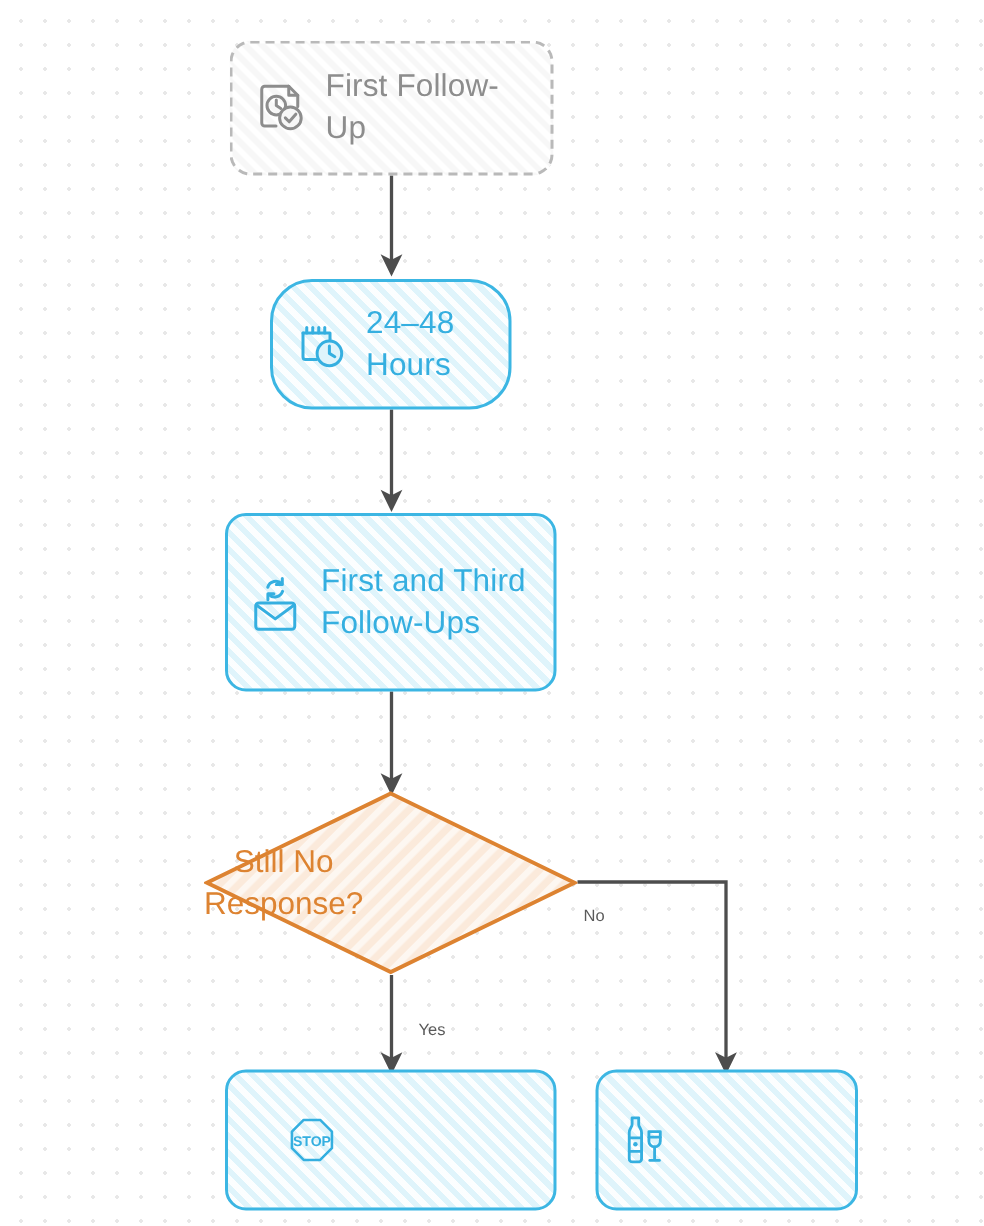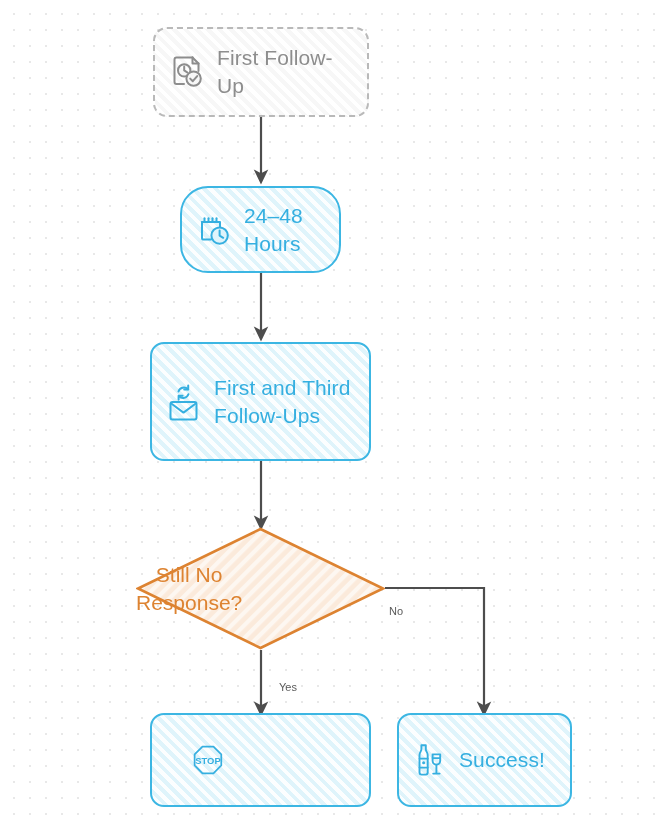--- a/index.html
+++ b/index.html
@@ -210,19 +210,18 @@
         <path d="M10.4,5.2 h4.4 v4.4 c0,1.6 1.9,2.8 1.9,5.4 V32.6 a2,2 0 0 1 -2,2 H10.5 a2,2 0 0 1 -2,-2 V15 c0,-2.6 1.9,-3.8 1.9,-5.4 Z"></path>
         <path d="M8.6,18.6 h8.1"></path>
         <path d="M8.6,27.6 h8.1"></path>
         <circle cx="12.6" cy="22.8" r="1.5" fill="#35afe0" stroke="none"></circle>
         <path d="M21.6,14.4 h7.6 v6.4 a3.8,3.8 0 0 1 -7.6,0 Z"></path>
         <path d="M25.4,24.6 V32.8"></path>
         <path d="M22.2,33.6 h6.4"></path>
         <path d="M21.7,18.1 h7.4"></path>
       </svg>
     </span>
-    <span class="lbl">Success!</span>
   </div>
 
   <div class="edge-label" style="left:389px; top:606px;">No</div>
   <div class="edge-label" style="left:279px; top:640px;margin-top:42px;">Yes</div>
 
 </div>
 
 </body></html>

